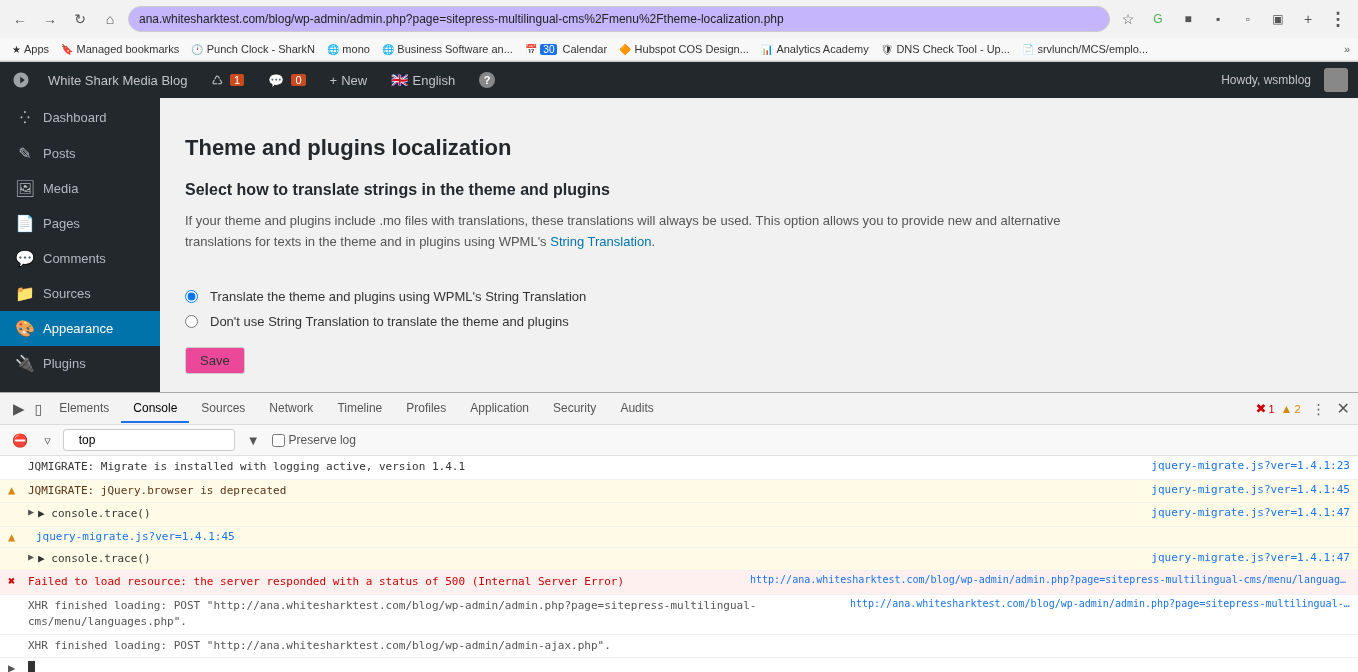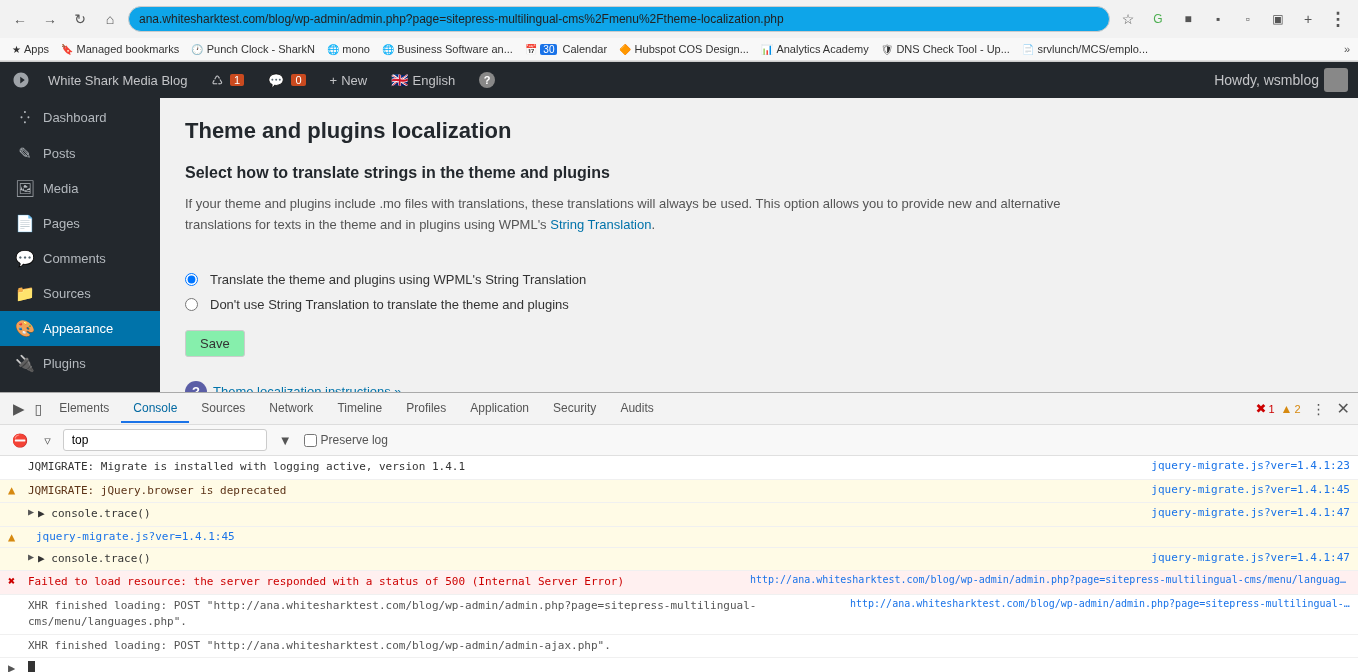--- a/index.html
+++ b/index.html
@@ -2,68 +2,68 @@
 <html><head>
   <meta charset="utf-8">
   <style>
     * { box-sizing: border-box; margin: 0; padding: 0; }
     body { font-family: -apple-system, BlinkMacSystemFont, "Segoe UI", Arial, sans-serif; font-size: 13px; background: #f1f1f1; color: #333; height: 672px; overflow: hidden; display: flex; flex-direction: column; }
 
     
     .browser-chrome { background: #f2f2f2; border-bottom: 1px solid #ccc; flex-shrink: 0; }
     .browser-nav { display: flex; align-items: center; padding: 6px 8px; gap: 6px; background: #f2f2f2; }
     .nav-btn { width: 24px; height: 24px; border: none; background: transparent; cursor: pointer; color: #555; font-size: 14px; display: flex; align-items: center; justify-content: center; border-radius: 50%; }
-    .url-bar { flex: 1; height: 26px; border: 1px solid #ccc; border-radius: 13px; padding: 0 10px; font-size: 12px; background: #0ea5e9; color: #222; }
+    .url-bar { flex: 1; height: 26px; border: 1px solid #ccc; border-radius: 13px; padding: 0 10px; font-size: 12px; background: #c4b5fd; color: #222; }
     .browser-bookmarks { display: flex; align-items: center; padding: 3px 8px; background: #f8f8f8; border-bottom: 1px solid #e0e0e0; gap: 4px; font-size: 11px; overflow: hidden; }
     .bookmark-item { display: flex; align-items: center; gap: 3px; color: #333; white-space: nowrap; padding: 2px 4px; border-radius: 3px; cursor: pointer; }
     .bookmark-icon { font-size: 10px; }
     .more-btn { margin-left: auto; font-size: 11px; color: #555; cursor: pointer; }
 
     
     .wp-admin-bar { background: #23282d; color: #eee; display: flex; align-items: center; height: 36px; padding: 0 10px; gap: 10px; flex-shrink: 0; }
     .wp-admin-bar-left { display: flex; align-items: center; gap: 8px; flex: 1; }
     .wp-logo { width: 22px; height: 22px; background: #23282d; display: flex; align-items: center; justify-content: center; }
     .wp-logo svg { width: 18px; height: 18px; fill: #9ea3a8; }
     .admin-bar-item { color: #c3c4c7; font-size: 13px; display: flex; align-items: center; gap: 4px; padding: 4px 8px; height: 36px; cursor: pointer; white-space: nowrap; }
     .admin-bar-item .count { background: #ca4a1f; color: white; border-radius: 2px; padding: 0 4px; font-size: 11px; margin-left: 3px; }
-    .admin-bar-right { display: flex; align-items: center; gap: 0; color: #c3c4c7; font-size: 14px; }
+    .admin-bar-right { display: flex; align-items: center; gap: 8px; color: #c3c4c7; font-size: 12px; }
     .admin-bar-right .howdy { padding-right: 5px; }
     .flag-icon { font-size: 14px; }
     .question-icon { width: 16px; height: 16px; background: #888; border-radius: 50%; display: inline-flex; align-items: center; justify-content: center; color: white; font-size: 11px; font-weight: bold; cursor: pointer; }
 
     
     .wp-admin-main { display: flex; flex: 1; overflow: hidden; }
 
     
     .wp-sidebar { width: 160px; background: #23282d; flex-shrink: 0; overflow-y: auto; }
     .sidebar-item { display: flex; align-items: center; gap: 8px; padding: 8px 12px; color: #b4b9be; font-size: 13px; cursor: pointer; border-left: 3px solid transparent; }
     .sidebar-item.highlight { background: #0073aa; color: white; }
     .sidebar-icon { font-size: 16px; width: 20px; text-align: center; }
 
     
-    .wp-content { flex: 1; background: #f1f1f1; overflow-y: auto; padding: 20px 25px; }
+    .wp-content { flex: 1; background: #f1f1f1; overflow-y: auto; padding: 37px 25px; }
     .page-title { font-size: 22px; font-weight: 600; color: #23282d; margin-bottom: 20px; }
     .section-title { font-size: 16px; font-weight: 600; color: #23282d; margin-bottom: 12px; }
     .description-text { font-size: 13px; color: #555; line-height: 1.6; margin-bottom: 36px; max-width: 900px; }
     .description-text a { color: #0073aa; text-decoration: none; }
     .radio-option { display: flex; align-items: center; gap: 12px; margin-bottom: 10px; font-size: 13px; cursor: pointer; }
     .radio-option input[type="radio"] { cursor: pointer; }
     .radio-option label { cursor: pointer; color: #333; }
-    .save-btn { background: #86efac; border: 1px solid #ccc; color: #333; padding: 5px 14px; font-size: 13px; border-radius: 3px; cursor: pointer; margin-top: 8px; margin-bottom: 20px; }
+    .save-btn { background: #ec4899; border: 1px solid #ccc; color: #333; padding: 5px 14px; font-size: 13px; border-radius: 3px; cursor: pointer; margin-top: 8px; margin-bottom: 20px; }
     .theme-link { display: flex; align-items: center; gap: 6px; color: #0073aa; font-size: 13px; text-decoration: none; }
     .help-icon { width: 22px; height: 22px; background: #5b5ea6; border-radius: 50%; display: inline-flex; align-items: center; justify-content: center; color: white; font-size: 13px; font-weight: bold; flex-shrink: 0; }
 
     
     .devtools { background: white; border-top: 1px solid #aaa; flex-shrink: 0; height: 280px; display: flex; flex-direction: column; }
     .devtools-tabs { display: flex; align-items: center; border-bottom: 1px solid #ddd; background: #f3f3f3; padding: 0 8px; height: 32px; gap: 0; }
     .devtools-tab { padding: 6px 12px; font-size: 12px; color: #555; cursor: pointer; border-bottom: 2px solid transparent; white-space: nowrap; }
-    .devtools-tab.active { color: #0369a1; border-bottom-color: #1a73e8; }
+    .devtools-tab.active { color: #000000; border-bottom-color: #1a73e8; }
     .devtools-toolbar { display: flex; align-items: center; gap: 8px; padding: 4px 8px; border-bottom: 1px solid #e0e0e0; background: #f8f8f8; }
     .devtools-toolbar-btn { background: none; border: none; font-size: 13px; color: #555; cursor: pointer; padding: 2px 4px; }
-    .filter-input { height: 22px; border: 1px solid #ccc; border-radius: 3px; padding: 0 8px; font-size: 12px; width: 204px; }
+    .filter-input { height: 22px; border: 1px solid #ccc; border-radius: 3px; padding: 0 15px; font-size: 12px; width: 172px; }
     .preserve-log { display: flex; align-items: center; gap: 4px; font-size: 12px; color: #555; }
     .preserve-log input { cursor: pointer; }
     .devtools-icon-btn { background: none; border: none; font-size: 14px; color: #555; cursor: pointer; padding: 2px 5px; }
     .devtools-content { flex: 1; overflow-y: auto; background: white; font-family: monospace; font-size: 11px; }
     .log-entry { display: flex; padding: 3px 8px; border-bottom: 1px solid #f0f0f0; align-items: flex-start; min-height: 20px; }
     .log-entry.warning { background: #fffbe6; }
     .log-entry.error { background: #fff0f0; }
     .log-icon { width: 16px; margin-right: 4px; flex-shrink: 0; font-size: 12px; }
     .log-text { flex: 1; color: #333; line-height: 1.5; }
     .log-text.error-text { color: #c00; }

